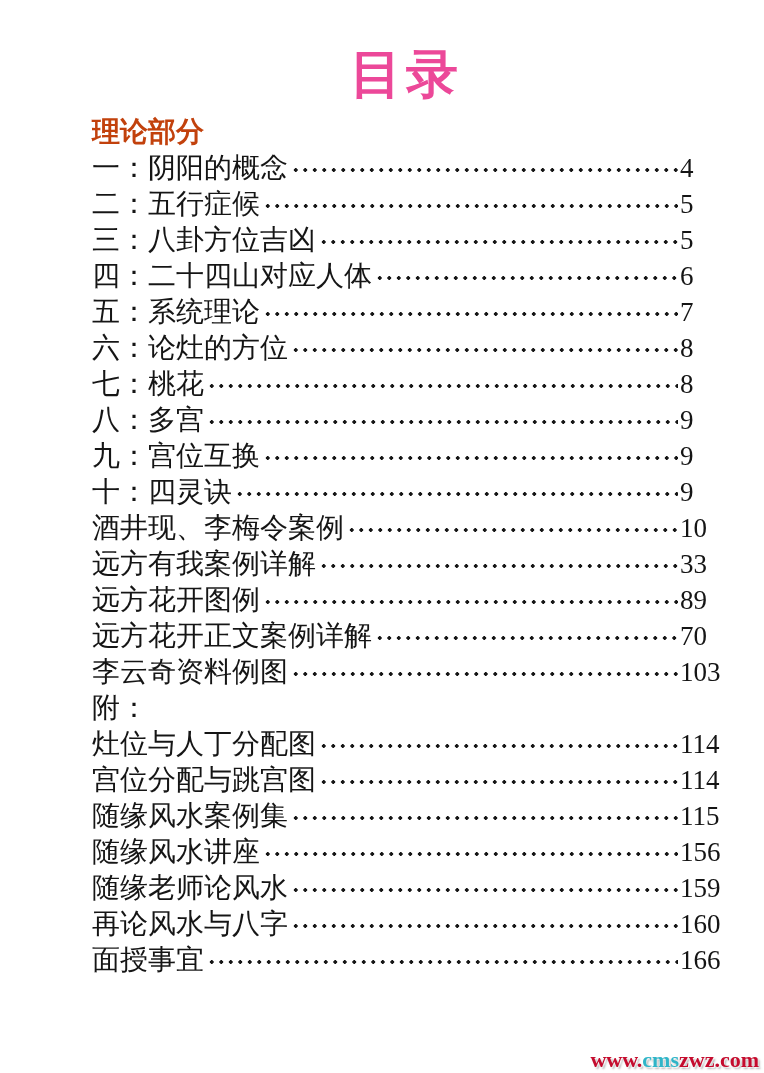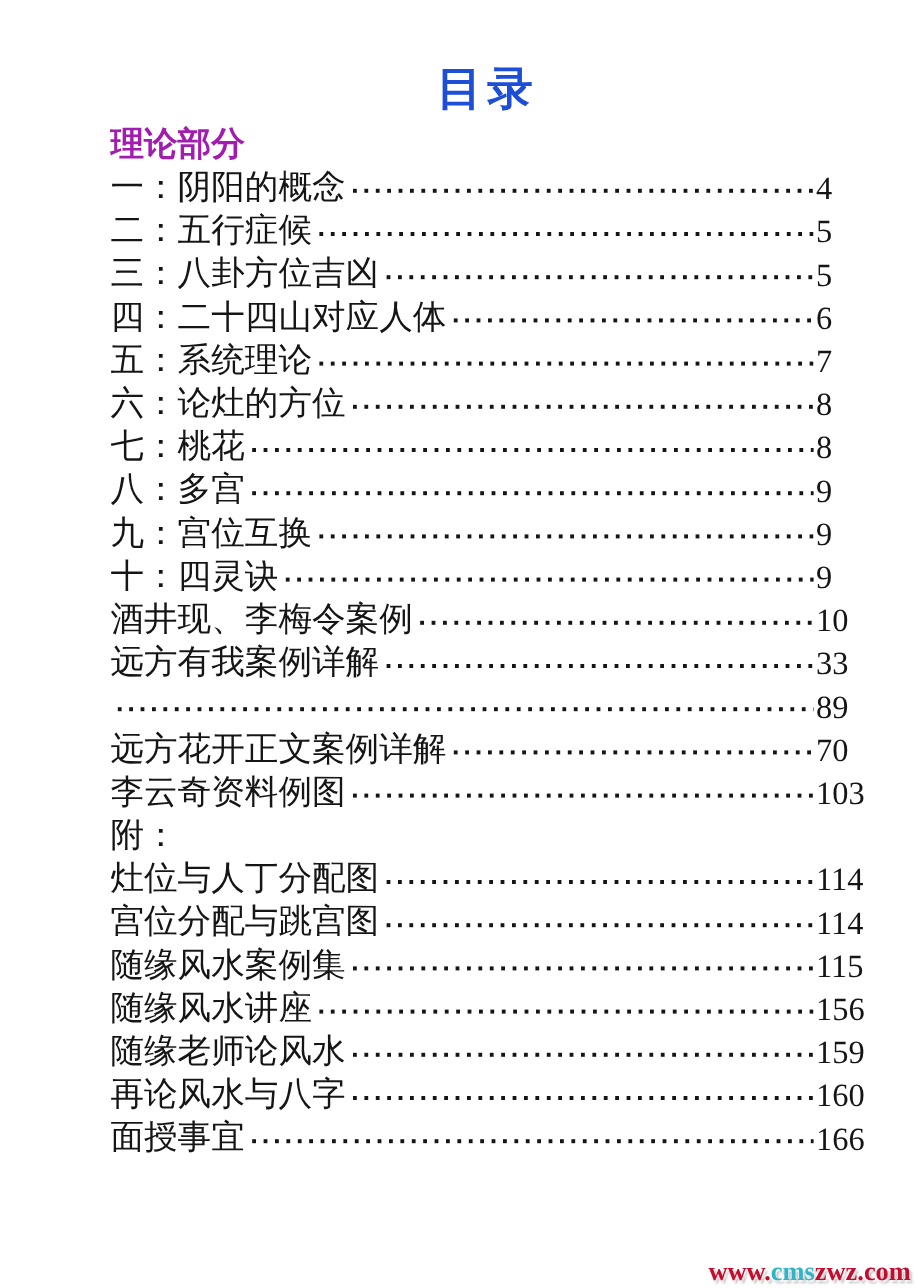--- a/index.html
+++ b/index.html
@@ -13,33 +13,33 @@
     overflow: hidden;
   }
   .content {
     position: absolute;
     left: 92px;
     top: 0;
     width: 628px;
   }
   .title {
     margin: 50px 0 0 0;
-    font-size: 38px;
+    font-size: 52px;
     font-weight: 700;
     line-height: 50px;
     text-align: center;
     letter-spacing: 4px;
-    color: #1d4ed8;
+    color: #ec4899;
   }
   .section-heading {
-    margin-top: 2px;
+    margin-top: 13px;
     font-size: 28px;
     font-weight: 700;
     line-height: 37px;
-    color: #a21caf;
+    color: #c2410c;
   }
   .toc-list { margin-top: 0; }
   .toc-row {
     display: flex;
     align-items: center;
     height: 36px;
     font-size: 28px;
     line-height: 36px;
     white-space: nowrap;
   }
@@ -137,20 +137,21 @@
           <span class="toc-label">酒井现、李梅令案例</span>
           <span class="toc-dots"></span>
           <span class="toc-page">10</span>
         </div>
         <div class="toc-row">
           <span class="toc-label">远方有我案例详解</span>
           <span class="toc-dots"></span>
           <span class="toc-page">33</span>
         </div>
         <div class="toc-row">
+          <span class="toc-label">远方花开图例</span>
           <span class="toc-dots"></span>
           <span class="toc-page">89</span>
         </div>
         <div class="toc-row">
           <span class="toc-label">远方花开正文案例详解</span>
           <span class="toc-dots"></span>
           <span class="toc-page">70</span>
         </div>
         <div class="toc-row">
           <span class="toc-label">李云奇资料例图</span>

